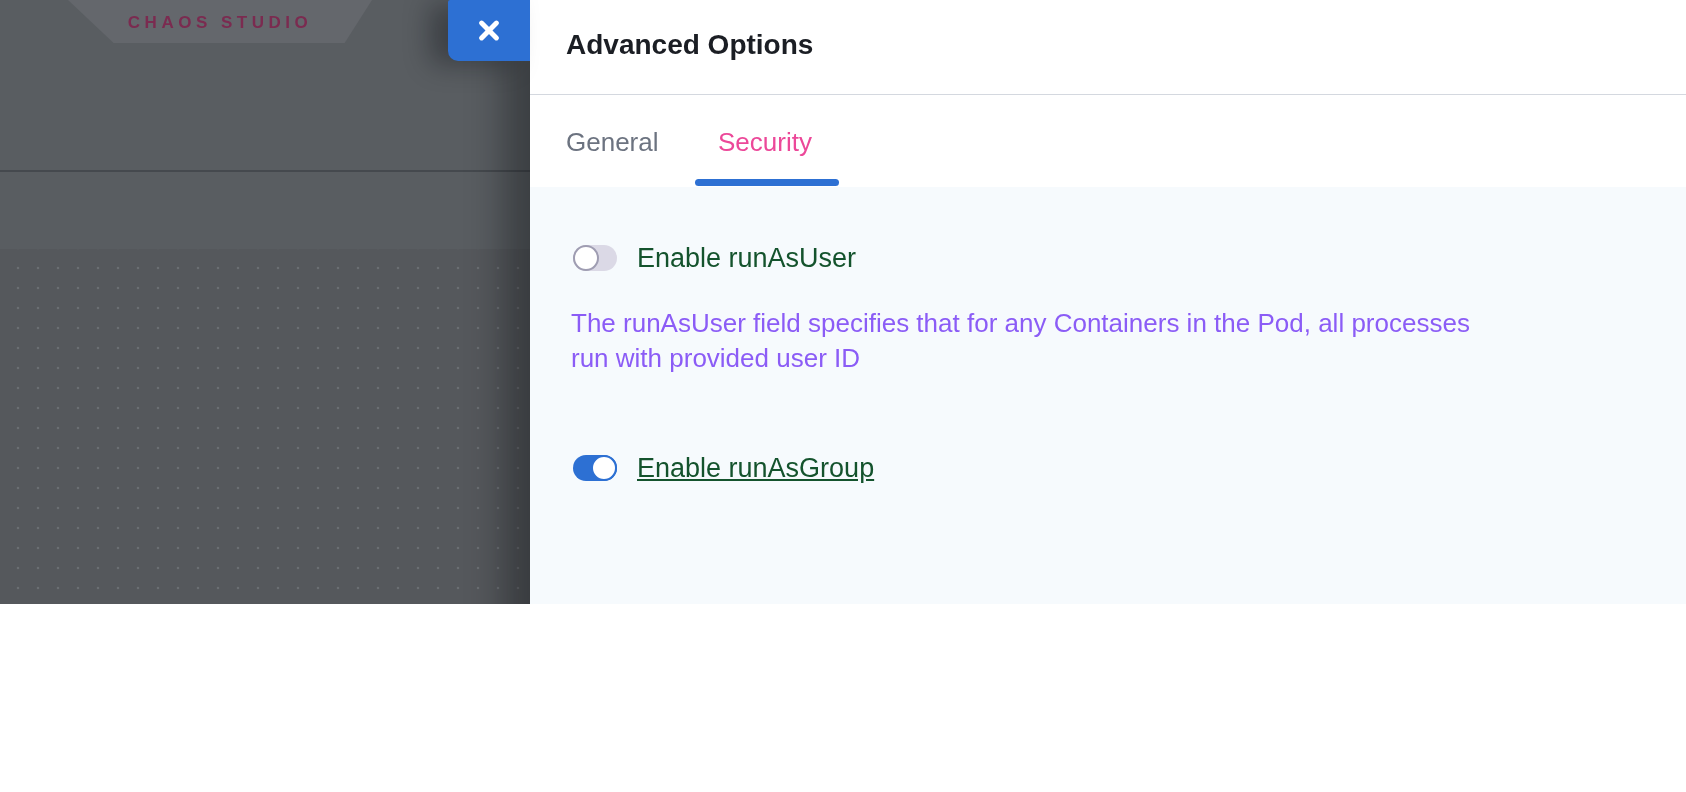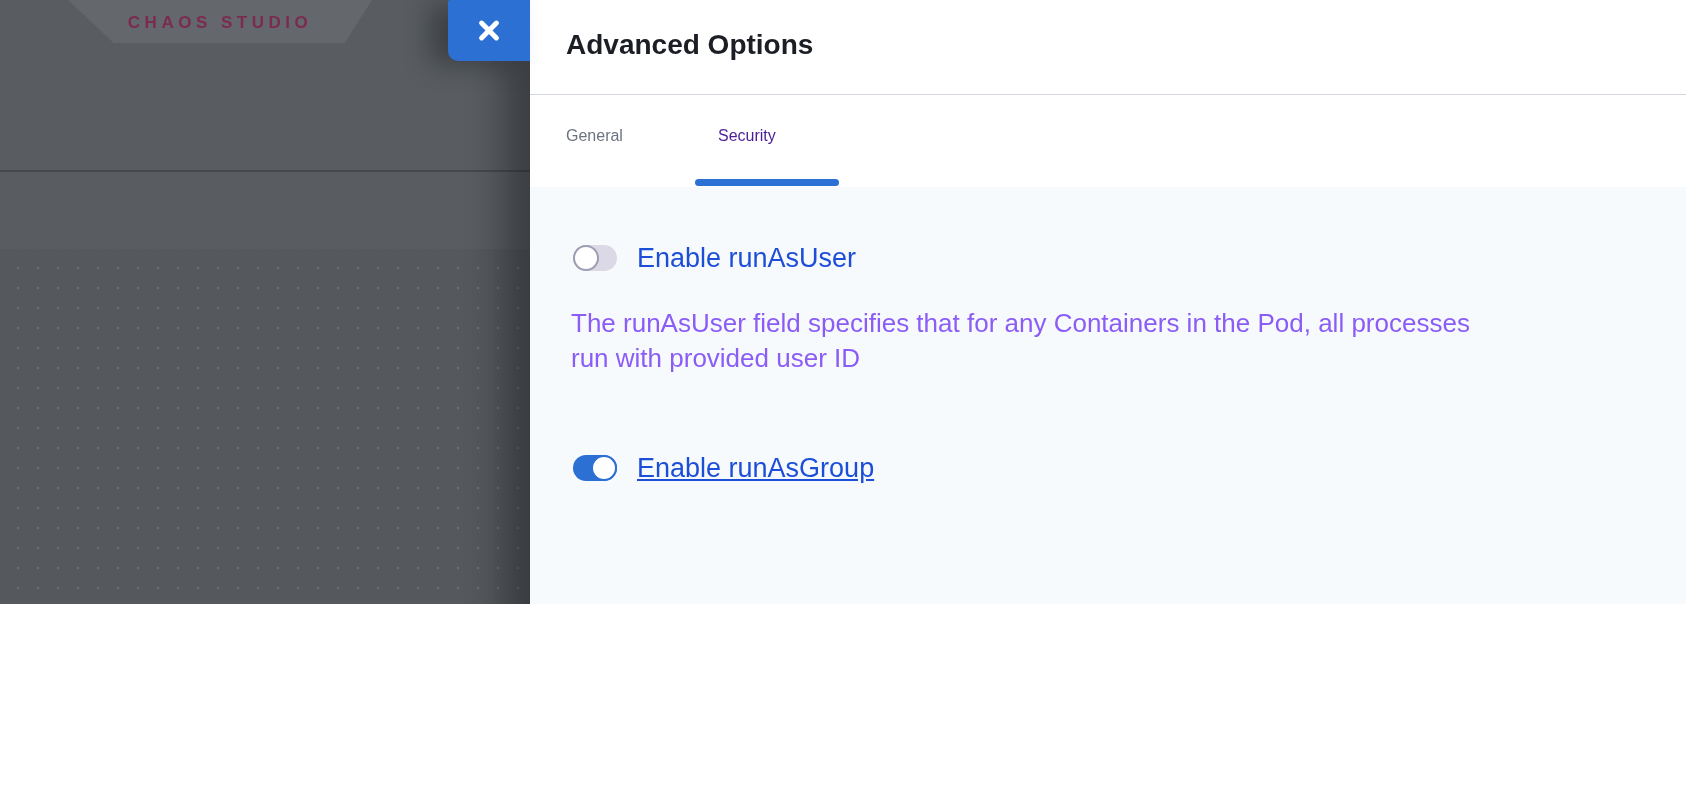--- a/index.html
+++ b/index.html
@@ -38,40 +38,40 @@
   .x-icon i:first-child { transform:rotate(45deg); }
   .x-icon i:last-child  { transform:rotate(-45deg); }
 
   
   .drawer { position:absolute; left:530px; top:0; width:1156px; height:792px; background:#ffffff;
             box-shadow:-26px 0 34px rgba(10,12,16,0.38); z-index:4; }
   .drawer-header { position:absolute; left:0; top:0; width:100%; height:95px; background:#fff;
                    border-bottom:1px solid #d4d8df; }
   .drawer-title { position:absolute; left:36px; top:29px; font-size:28px; font-weight:700; color:#1b1e24; }
 
-  .tab { position:absolute; top:127px; font-size:16px; cursor:pointer; }
+  .tab { position:absolute; top:127px; font-size:26px; cursor:pointer; }
   .tab-general { left:36px; color:#6c7380; }
-  .tab-security { left:188px; color:#4c1d95; font-weight:500; }
+  .tab-security { left:188px; color:#ec4899; font-weight:500; }
   .tab-underline { position:absolute; left:165px; top:179px; width:144px; height:7px;
                    background:#2d70d3; border-radius:4px; }
 
   .drawer-content { position:absolute; left:0; top:187px; width:100%; height:605px; background:#f6fafd; }
 
   
   .switch { position:absolute; width:44px; height:26px; border-radius:13px; cursor:pointer; }
   .switch .knob { position:absolute; top:0; width:26px; height:26px; border-radius:50%; background:#fff; }
   .switch.switch-off { background:#dbd9e6; }
   .switch.switch-off .knob { left:0; border:2px solid #9f9db2; }
   .switch.switch-on { background:#2d70d3; }
   .switch.switch-on .knob { right:0; border:2px solid #2d70d3; }
 
   .sw-1 { left:43px; top:245px; }
   .sw-2 { left:43px; top:455px; }
 
-  .toggle-label { position:absolute; left:107px; font-size:27px; color:#1d4ed8; }
+  .toggle-label { position:absolute; left:107px; font-size:27px; color:#14532d; }
   .lbl-1 { top:243px; }
   .lbl-2 { top:453px;text-decoration:underline; }
 
   .desc { position:absolute; left:41px; font-size:26px; line-height:35px; color:#8b5cf6; }
   .desc-1 { top:306px; }
   .desc-2 { top:517px; }
 
   .gid-input { position:absolute; left:44px; top:617px; width:394px; height:60px;
                background:#fff; border:1px solid #d7dbe3; border-radius:10px;
                padding:0 20px; font-family:"Liberation Sans", sans-serif;

